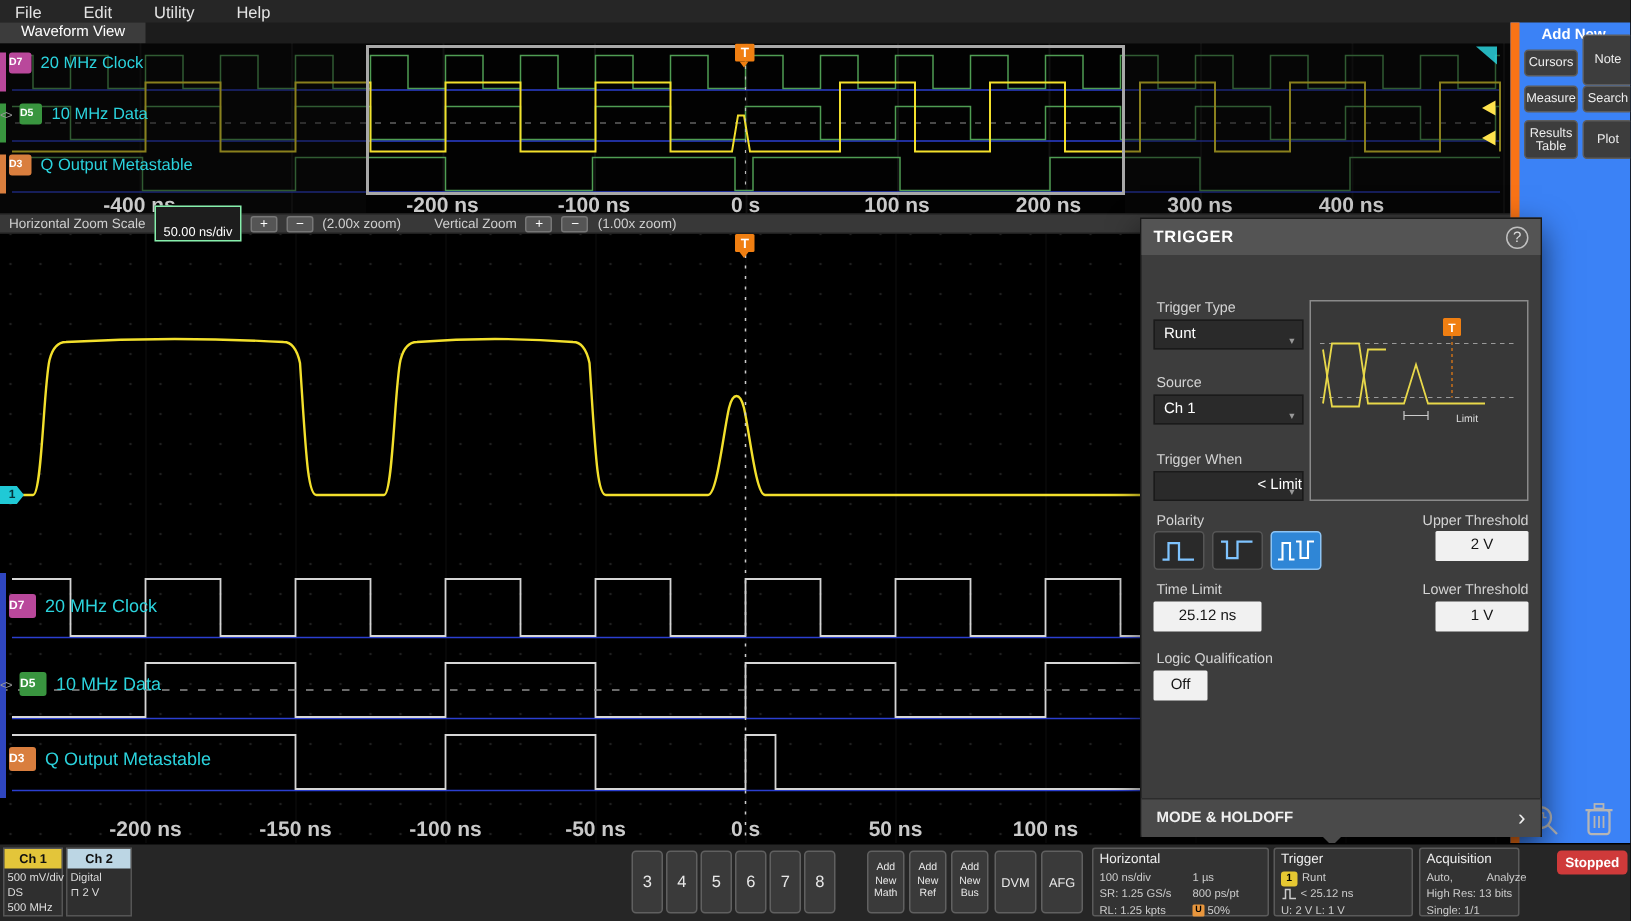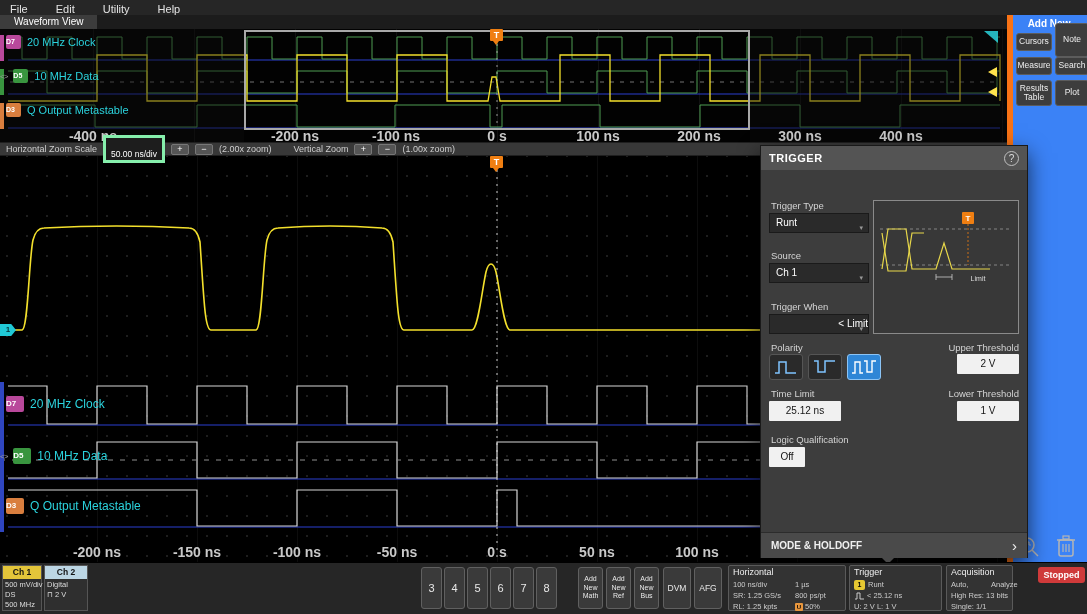--- a/index.html
+++ b/index.html
@@ -22,21 +22,21 @@
 .chlabel.sm{font-size:11px;}
 .chlabel.lg{font-size:12px;}
 .handle{color:#9a9a9a;font-size:8px;letter-spacing:-1px;}
 .axis{position:absolute;transform:translateX(-50%);font-size:14px;color:#c9c9c9;z-index:5;white-space:nowrap;font-weight:bold;}
 .tmark{position:absolute;width:13px;height:12px;background:#f07f12;color:#fff;font-size:9px;font-weight:bold;text-align:center;line-height:12px;z-index:6;border-radius:1px;}
 .tmark:after{content:"";position:absolute;left:3px;top:12px;border-left:3.5px solid transparent;border-right:3.5px solid transparent;border-top:4px solid #f07f12;}
 .yarrow{position:absolute;width:0;height:0;border-top:5px solid transparent;border-bottom:5px solid transparent;border-right:9px solid #ffe34d;z-index:5;}
 .cyantri{position:absolute;width:0;height:0;border-left:14px solid transparent;border-top:12px solid #2bd3dd;z-index:5;opacity:.85;}
 
 .zoombar{position:absolute;left:0;top:142px;width:1007px;height:14px;background:#383838;border-top:1px solid #1f1f1f;border-bottom:1px solid #1f1f1f;display:flex;align-items:center;gap:6px;padding-left:6px;font-size:9px;color:#cfcfcf;z-index:7;}
-.zval{background:#1d1d1d;border:3px solid #86efac;color:#fff;padding:11px 5px;height:11px;line-height:10px;font-size:8.5px;}
+.zval{background:#1d1d1d;border:1px solid #86efac;color:#fff;padding:11px 5px;height:11px;line-height:10px;font-size:8.5px;}
 .zbtn{width:18px;height:11px;background:#555;border:1px solid #777;border-radius:2px;color:#fff;font-size:9px;line-height:9px;text-align:center;}
 .zcollapse{position:absolute;right:12px;top:0;color:#cfcfcf;font-size:10px;}
 
 .main{position:absolute;left:0;top:156px;width:1007px;height:406px;background-color:#000;background-image:radial-gradient(circle,rgba(255,255,255,.12) .7px,transparent 1.1px),linear-gradient(to right,rgba(255,255,255,.05) 1px,transparent 1px);background-size:20px 20px,100px 406px;background-position:17px 10px,-3px 0;overflow:hidden;}
 .ch1marker{position:absolute;left:0;top:168px;width:16px;height:12px;background:#20c9d6;color:#04343a;font-size:8px;font-weight:bold;text-align:center;line-height:12px;clip-path:polygon(0 0,70% 0,100% 50%,70% 100%,0 100%);z-index:5;}
 .dstrip{position:absolute;z-index:3;}
 
 .sidebar{position:absolute;left:1007px;top:15px;width:80px;height:547px;background:#3b82f6;border-left:6px solid #f97316;z-index:8;}
 .addnew-title{position:absolute;left:0;top:3px;width:80px;text-align:center;font-size:10px;font-weight:bold;color:#fff;}
 .sbtn{position:absolute;background:#3d3d3d;border:1px solid #5c5c5c;border-radius:3px;color:#eee;font-size:8.5px;text-align:center;display:flex;align-items:center;justify-content:center;line-height:1.1;}

